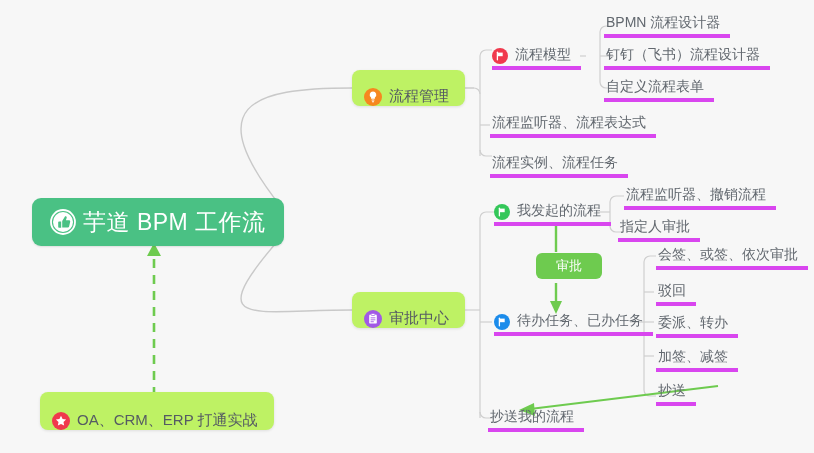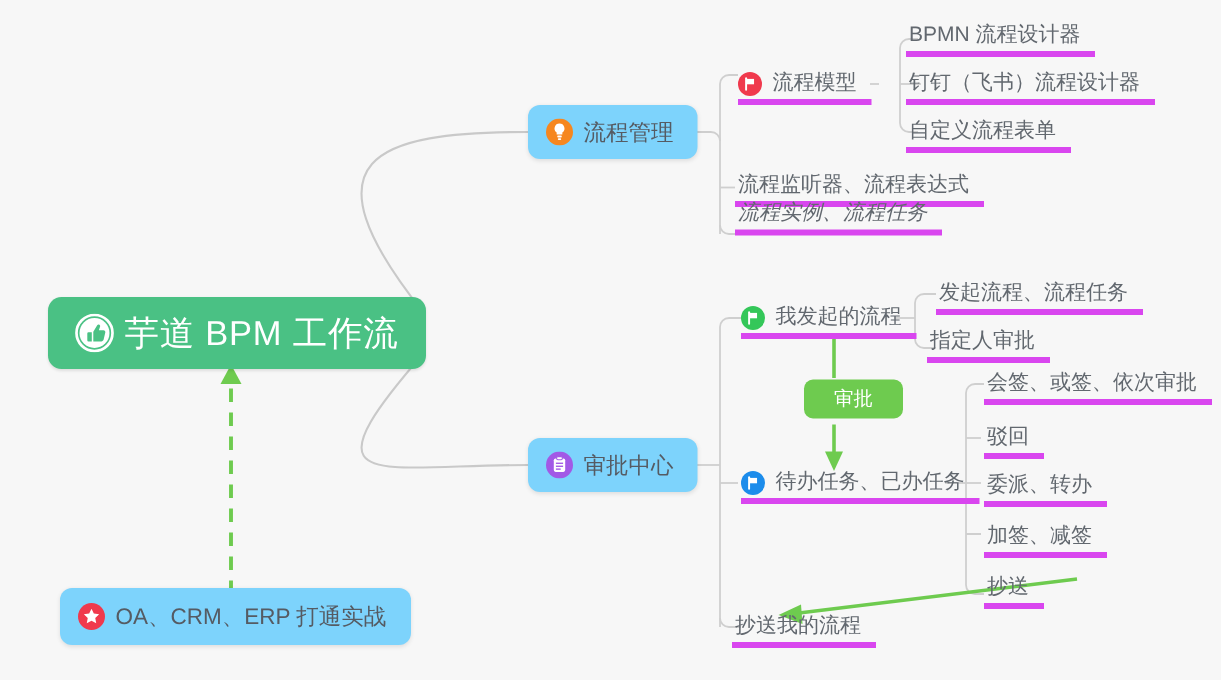--- a/index.html
+++ b/index.html
@@ -41,25 +41,26 @@
     box-shadow: 0 1px 2px rgba(0,0,0,0.10);
   }
   .root .node-label {
     color: #ffffff;
     font-size: 23px;
     letter-spacing: 0.5px;
   }
 
   
   .card {
-    background: #7dd3fc;
+    background: #bef264;
     border-radius: 8px;
     padding: 0 16px 0 12px;
     height: 36px;
     box-shadow: 0 1px 3px rgba(0,0,0,0.10);
+    align-items: flex-end;
   }
   .card .node-label {
     color: #555b63;
     font-size: 15px;
   }
 
   
   .leaf {
     height: 30px;
     padding: 0 10px 0 2px;
@@ -200,21 +201,21 @@
   <div class="node leaf" style="left:604px; top:40px;">
     <span class="node-label">钉钉（飞书）流程设计器</span>
   </div>
   <div class="node leaf" style="left:604px; top:72px;">
     <span class="node-label">自定义流程表单</span>
   </div>
 
   <div class="node leaf" style="left:490px; top:108px;align-items:flex-end;">
     <span class="node-label">流程监听器、流程表达式</span>
   </div>
-  <div class="node leaf" style="left:490px; top:127px;font-style:italic;">
+  <div class="node leaf" style="left:490px; top:148px;">
     <span class="node-label">流程实例、流程任务</span>
   </div>
 
   <div class="node card" style="left:352px; top:292px;">
     <span class="icon icon-md">
       <svg viewBox="0 0 18 18" width="18" height="18">
         <circle cx="9" cy="9" r="9" fill="#a259e6"></circle>
         <rect x="5.2" y="4.6" width="7.6" height="9" rx="1.2" fill="#ffffff"></rect>
         <rect x="7.1" y="3.4" width="3.8" height="2.1" rx="0.8" fill="#ffffff" stroke="#a259e6" stroke-width="0.7"></rect>
         <rect x="6.6" y="7.4" width="4.8" height="0.9" fill="#a259e6"></rect>
@@ -230,21 +231,21 @@
       <svg viewBox="0 0 16 16" width="16" height="16">
         <circle cx="8" cy="8" r="8" fill="#34c759"></circle>
         <path d="M5.4 4.2v7.6" stroke="#ffffff" stroke-width="1.3" stroke-linecap="round"></path>
         <path d="M5.4 4.6h5.3v3.6H5.4z" fill="#ffffff"></path>
       </svg>
     </span>
     <span class="node-label">我发起的流程</span>
   </div>
 
   <div class="node leaf" style="left:624px; top:180px;">
-    <span class="node-label">发起流程、流程任务</span>
+    <span class="node-label">流程监听器、撤销流程</span>
   </div>
   <div class="node leaf" style="left:618px; top:212px;">
     <span class="node-label">指定人审批</span>
   </div>
 
   <div class="node leaf with-icon" style="left:494px; top:306px;">
     <span class="icon icon-sm">
       <svg viewBox="0 0 16 16" width="16" height="16">
         <circle cx="8" cy="8" r="8" fill="#1c8ceb"></circle>
         <path d="M5.4 4.2v7.6" stroke="#ffffff" stroke-width="1.3" stroke-linecap="round"></path>

